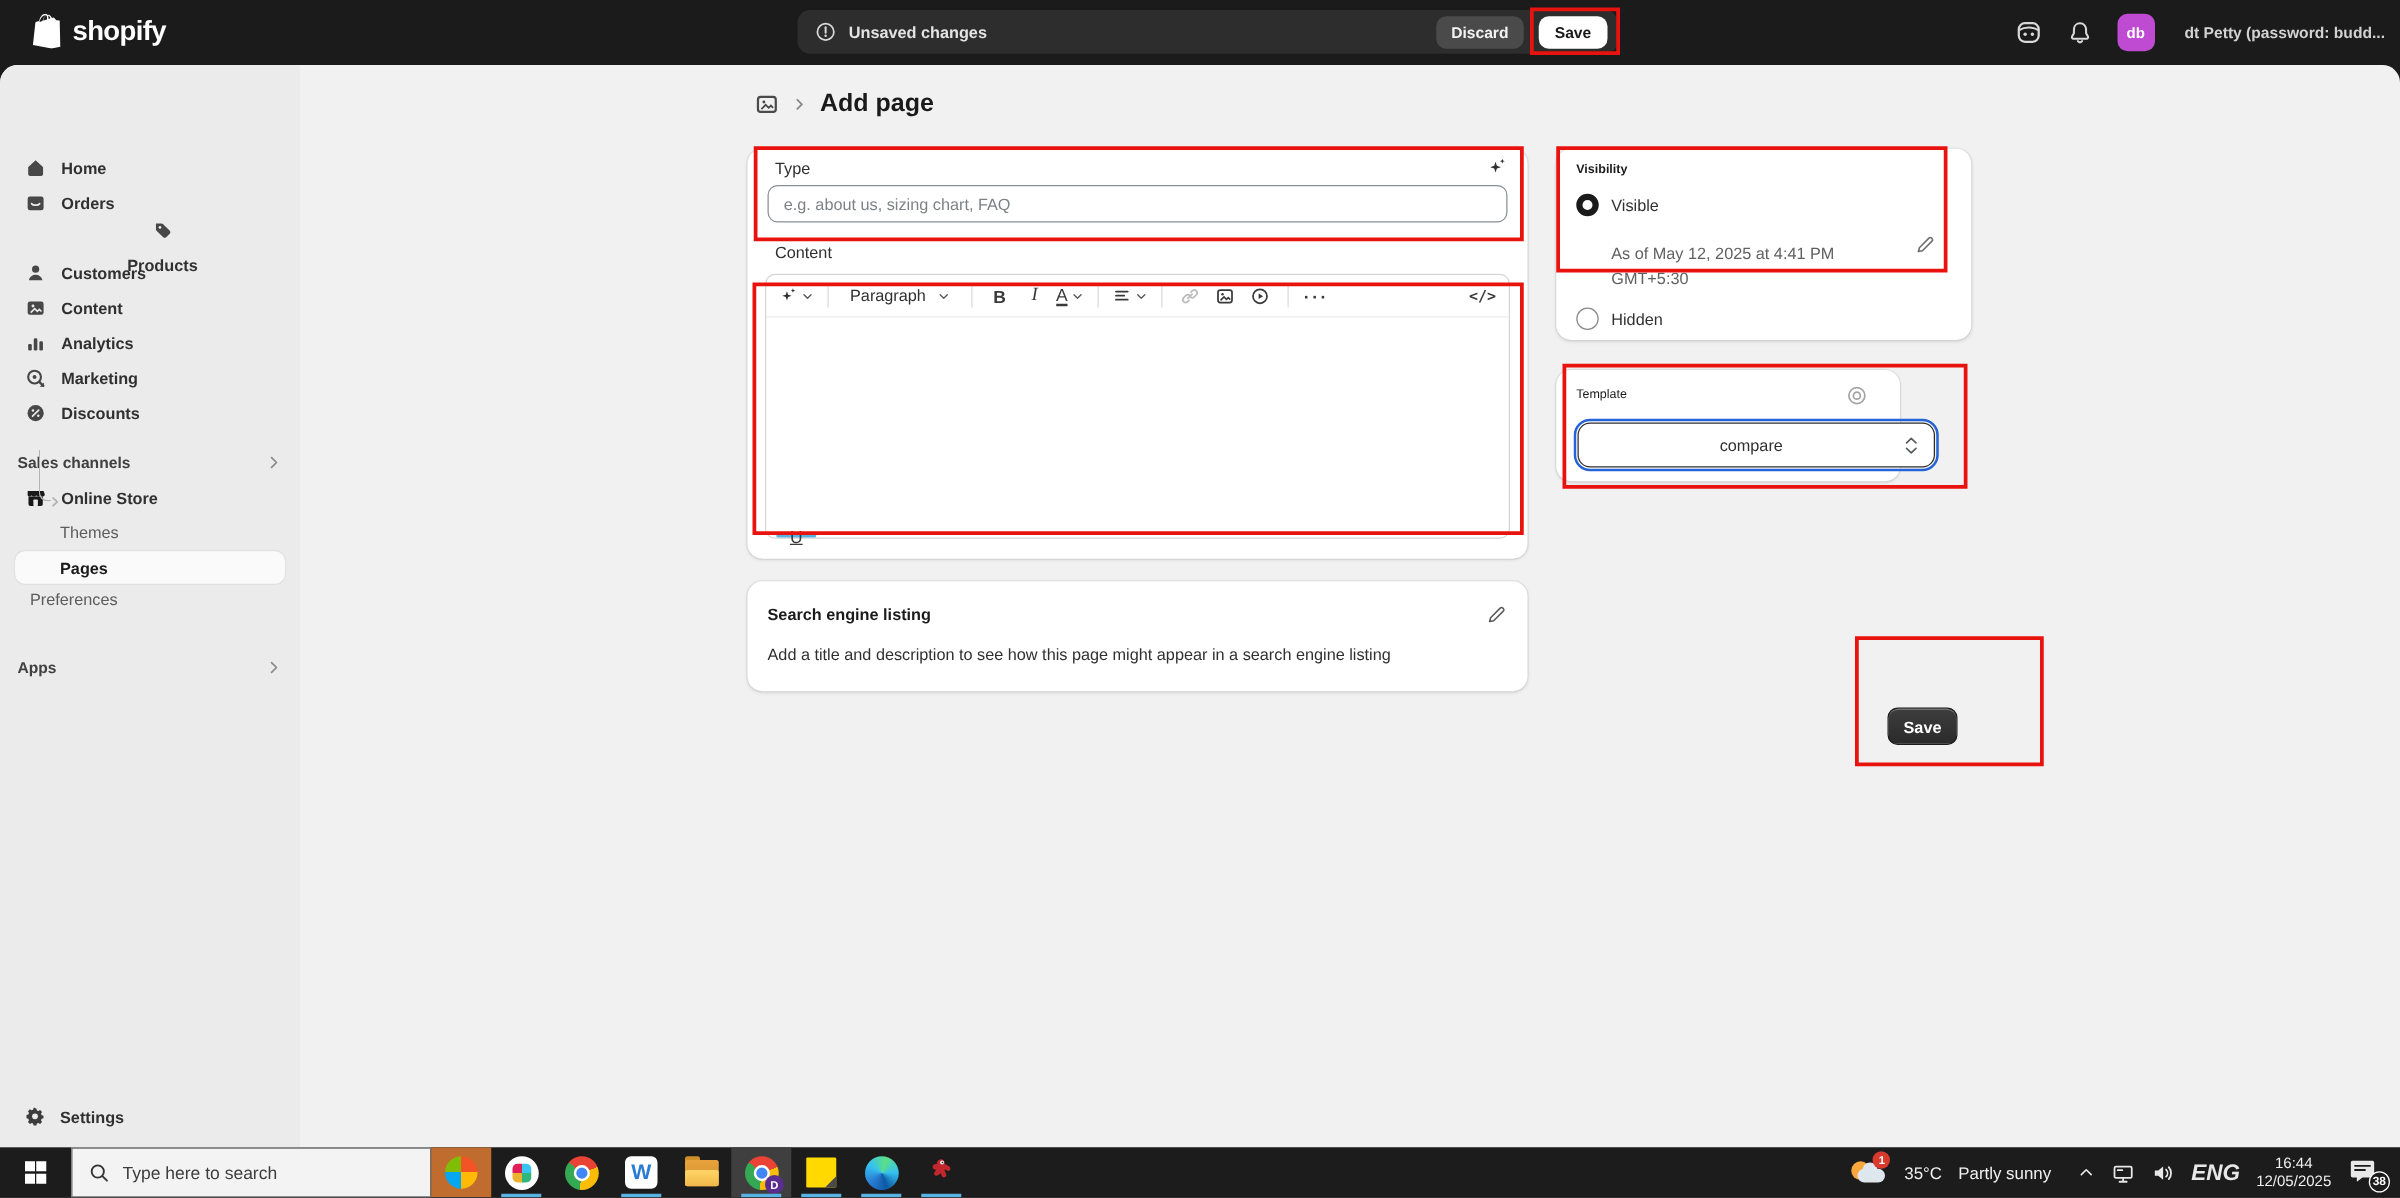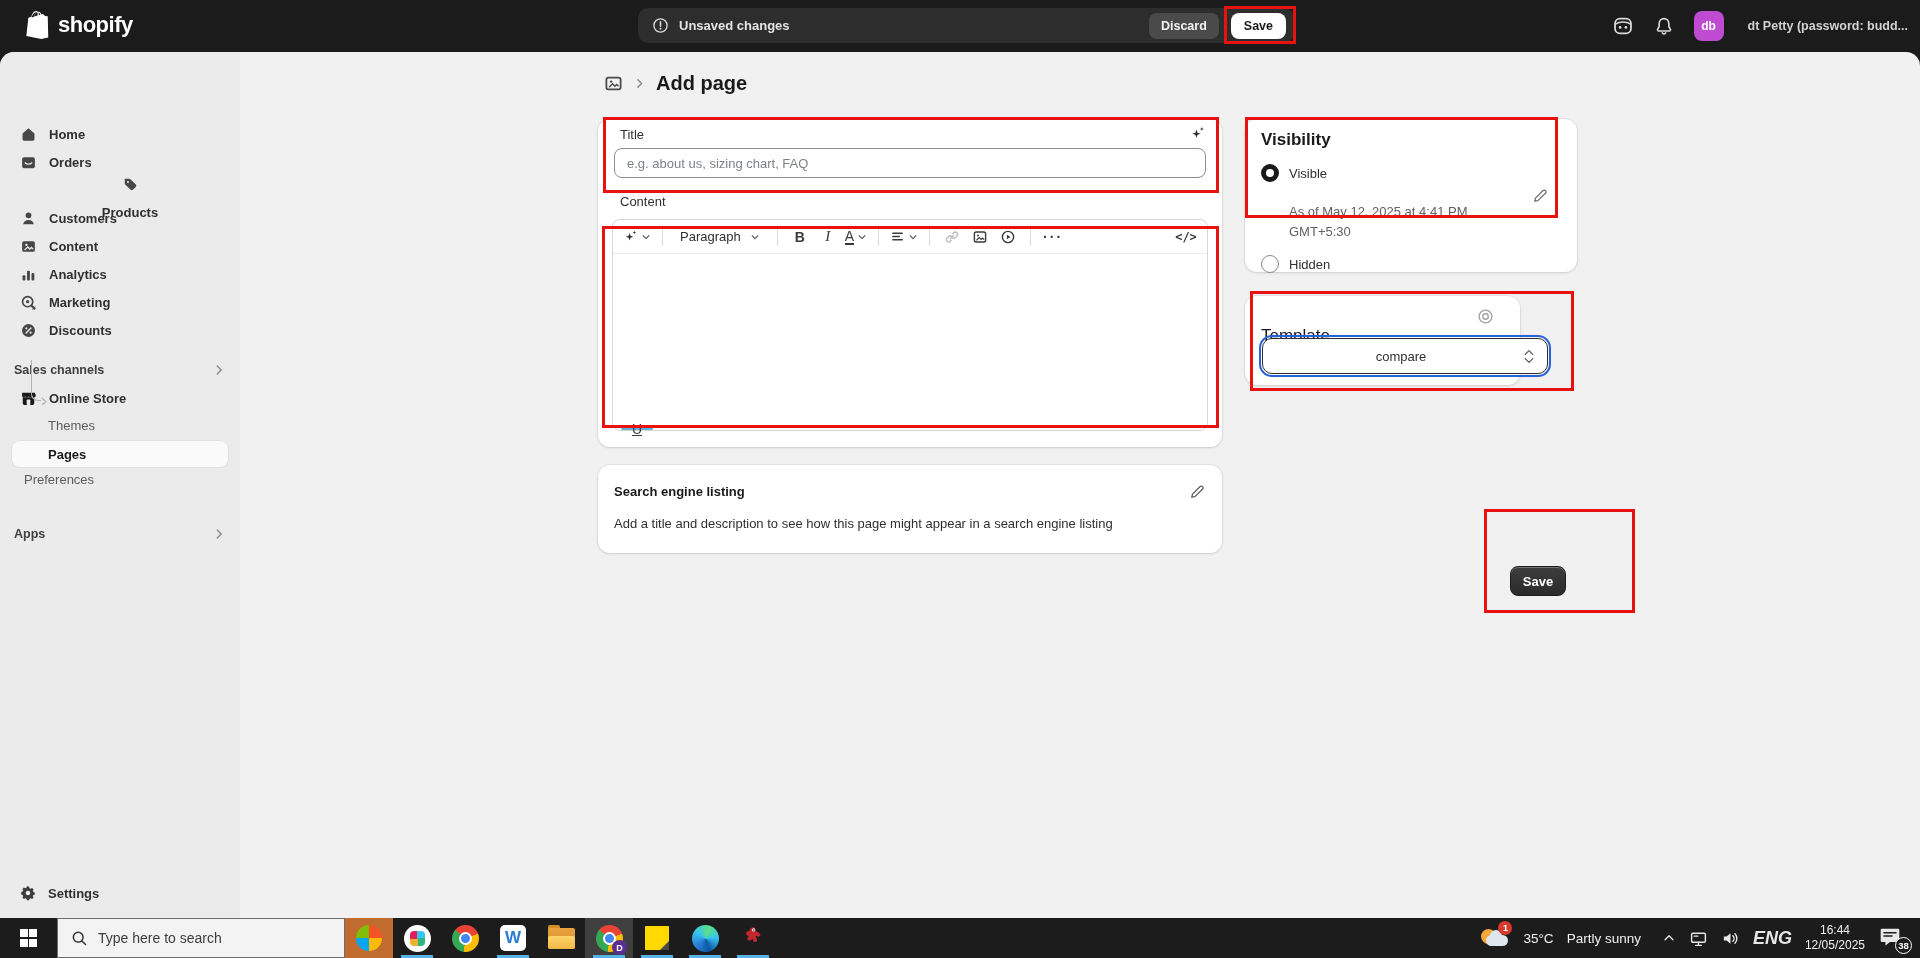--- a/index.html
+++ b/index.html
@@ -72,28 +72,28 @@
   .tb-paragraph { font-size:13px; color:#303030; font-weight:500; }
   .tb-more { letter-spacing:2px; font-weight:700; color:#3a3a3a; }
   .tb-code { margin-left:auto; font-size:12px; font-weight:700; color:#3a3a3a; font-family:"DejaVu Sans Mono", monospace; }
   .card-seo { left:598px; top:465px; width:624px; height:88px; padding:18px 16px; }
   .seo-head { display:flex; align-items:center; }
   .seo-title { font-size:13px; font-weight:700; color:#1a1a1a; flex:1; }
   .seo-desc { margin-top:16px; font-size:13px; color:#303030; }
 
   
   .card-visibility { left:1245px; top:119px; width:332px; height:153px; padding:11px 16px; }
-  .panel-title { font-size:17px; font-weight:700; color:#1a1a1a; }
+  .panel-title { font-size:10px; font-weight:700; color:#1a1a1a; }
   .radio-row { display:flex; align-items:center; gap:10px; margin-top:14px; cursor:pointer; }
   .radio { width:18px; height:18px; border-radius:50%; background:#fff; flex:none; }
   .radio.on { border:5.5px solid #1a1a1a; }
   .radio.off { border:1.5px solid #8a8a8a; }
   .radio-label { font-size:13px; color:#303030; }
   .vis-date { margin:20px 0 0 28px; font-size:13px; color:#616161; line-height:20px; width:230px; }
-  .card-template { left:1245px; top:296px; width:275px; height:89px; padding:30px 16px; }
+  .card-template { left:1245px; top:296px; width:275px; height:89px; padding:14px 16px; }
   .tpl-select { position:absolute; left:17px; top:42px; width:286px; height:36px; background:#fff;
                 border:1.7px solid #2f2f2f; border-radius:10px; outline:2.5px solid #2563d9; outline-offset:1.5px;
                 display:flex; align-items:center; padding:0 12px 0 16px; cursor:pointer; }
   .tpl-value { flex:1; font-size:13px; color:#303030;text-align:center; }
   .stepper { display:flex; flex-direction:column; gap:1px; }
 
   
   .anno { position:absolute; border:3px solid #e8120e; pointer-events:none; z-index:50; }
 
   
@@ -356,21 +356,21 @@
       </span>
     <span>
         <svg width="13" height="13" viewBox="0 0 16 16">
           <path d="M6 3.5 10.5 8 6 12.5" stroke="#8a8a8a" stroke-width="1.8" fill="none" stroke-linecap="round" stroke-linejoin="round"></path>
         </svg>
       </span>
     <span class="page-title">Add page</span>
   </div>
 
   <div class="card card-title-sect">
-    <div class="abs field-label" style="left:22px; top:8px;">Title</div>
+    <div class="abs field-label" style="left:22px; top:8px;">Type</div>
     <div class="abs" style="right:16px; top:6px;">
       <svg width="17" height="17" viewBox="0 0 16 16">
           <path d="M7 4.2l1 3 3 1-3 1-1 3-1-3-3-1 3-1z" fill="#2f2f2f"></path>
           <path d="M12.1 1.8l.5 1.4 1.4.5-1.4.5-.5 1.4-.5-1.4-1.4-.5 1.4-.5z" fill="#2f2f2f"></path>
         </svg>
     </div>
     <input class="title-input" type="text" placeholder="e.g. about us, sizing chart, FAQ" style="">
     <div class="abs field-label" style="left:22px; top:75px;">Content</div>
 
     <div class="editor">

